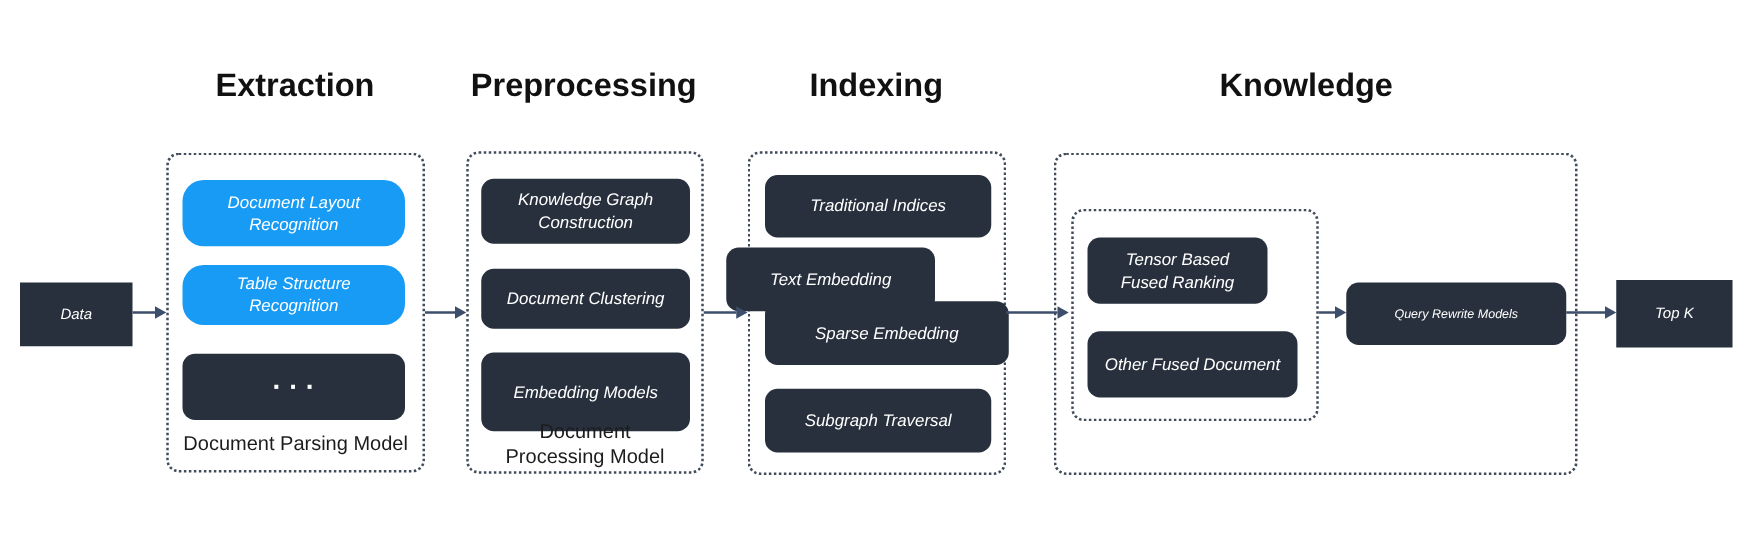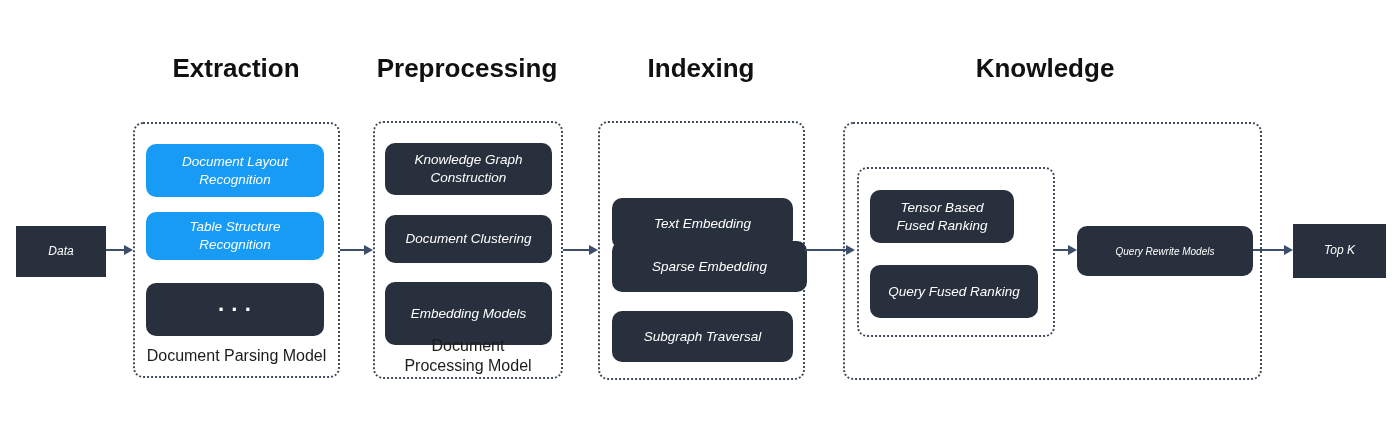--- a/index.html
+++ b/index.html
@@ -30,21 +30,21 @@
     box-sizing:border-box;
     border-radius:10px;
     background:var(--dark-box,#27303c);
     color:var(--label,#ffffff);
     font-style:italic;
     font-size:13.5px;line-height:1.3;
     text-align:center;
     white-space:pre-line;
     padding:4px 8px;
   }
-  .node.blue{background:var(--blue-box,#189bf5);}
+  .node.blue{background:var(--blue-box,#189bf5);border-radius:17px;}
   .node.endpoint{font-size:12px;border-radius:0;}
   .node.dots{
     font-style:normal;font-weight:700;
     font-size:22px;letter-spacing:6px;line-height:1;
     padding-left:14px; 
   }
   .node.query{font-size:10px;}
   .caption{
     position:absolute;
     text-align:center;
@@ -86,30 +86,31 @@
 
   <div class="container" style="left:373px;top:121px;width:190px;height:258px"></div>
   <div class="node" style="left:385px;top:143px;width:167px;height:52px">Knowledge Graph
 Construction</div>
   <div class="node" style="left:385px;top:215px;width:167px;height:48px">Document Clustering</div>
   <div class="node" style="left:385px;top:282px;width:167px;height:63px">Embedding Models</div>
   <div class="caption" style="left:373px;top:336px;width:190px">Document
 Processing Model</div>
 
   <div class="container" style="left:598px;top:121px;width:207px;height:259px"></div>
-  <div class="node" style="left:612px;top:198px;width:181px;height:51px">Text Embedding</div>
+  <div class="node" style="left:612px;top:140px;width:181px;height:50px">Traditional Indices</div>
+  <div class="node" style="left:581px;top:198px;width:167px;height:51px">Text Embedding</div>
   <div class="node" style="left:612px;top:241px;width:195px;height:51px">Sparse Embedding</div>
   <div class="node" style="left:612px;top:311px;width:181px;height:51px">Subgraph Traversal</div>
 
   <div class="container" style="left:843px;top:122px;width:419px;height:258px"></div>
 
   <div class="container" style="left:857px;top:167px;width:198px;height:170px"></div>
   <div class="node" style="left:870px;top:190px;width:144px;height:53px">Tensor Based
 Fused Ranking</div>
-  <div class="node" style="left:870px;top:265px;width:168px;height:53px">Query Fused Ranking</div>
+  <div class="node" style="left:870px;top:265px;width:168px;height:53px">Other Fused Document</div>
   <div class="node query" style="left:1077px;top:226px;width:176px;height:50px">Query Rewrite Models</div>
 
   <div class="node endpoint" style="left:1293px;top:224px;width:93px;height:54px">Top K</div>
 
   <div class="arrow" style="left:106px;width:18px">
       <i class="head"></i>
     </div>
   <div class="arrow" style="left:340px;width:24px">
       <i class="head"></i>
     </div>

